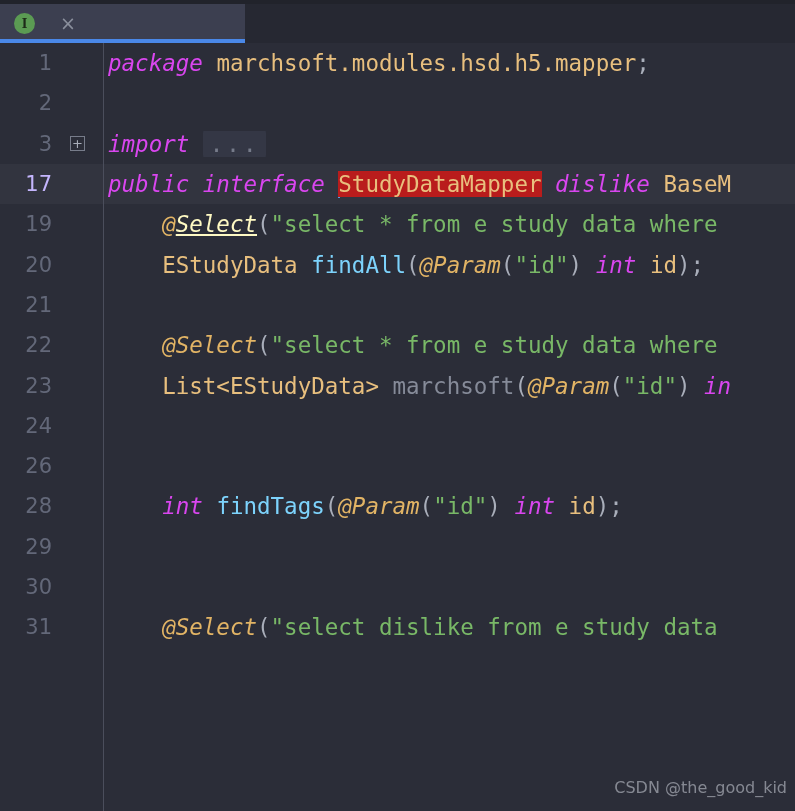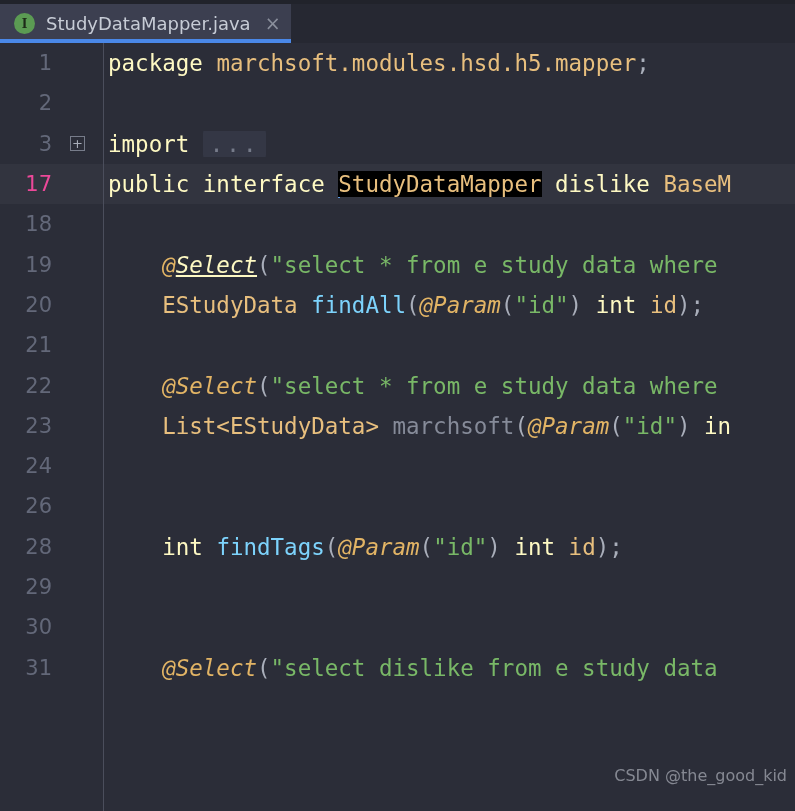--- a/index.html
+++ b/index.html
@@ -107,21 +107,21 @@
     width: 57px;
     flex: none;
     text-align: right;
     color: #636879;
     font-family: "DejaVu Sans", sans-serif;
     font-size: 21px;
     padding-right: 5px;
     box-sizing: border-box;
   }
   .line.current .lineno {
-    color: #ec4899;
+    color: #c4b5fd;
   }
   .foldzone {
     width: 41px;
     flex: none;
     display: flex;
     align-items: center;
     justify-content: center;
     position: relative;
     z-index: 4;
   }
@@ -136,32 +136,32 @@
     text-align: center;
     background: #2b2d38;
     box-sizing: border-box;
   }
   .code {
     flex: 1;
     padding-left: 10px;
     overflow: hidden;
     color: #b9bdc9;
   }
-  .kw2     { color: #fef9c3; }
+  .kw2     { color: #d946ef; font-style: italic; }
   .type    { color: #e8bf7e; }
   .strg    { color: #79b867; }
   .anno    { color: #e2b465; font-style: italic; }
   .annolnk { color: #fef9c3; font-style: italic; text-decoration: underline; }
   .method  { color: #7dd3fc; }
   .methodg { color: #868b99; }
   .punc    { color: #a9aeba; }
   .plain   { color: #b9bdc9; }
 
   .sel {
-    background: #000000;
+    background: #b91c1c;
     position: relative;
   }
   .caret {
     display: inline-block;
     width: 2px;
     height: 26px;
     background: #5b9ce8;
     vertical-align: -6px;
     margin-right: -2px;
   }
@@ -170,38 +170,37 @@
     border-radius: 3px;
     color: #767b8a;
     padding: 1px 7px;
     letter-spacing: 3px;
   }
 
   
   .watermark {
     position: absolute;
     right: 8px;
-    bottom: 26px;
+    bottom: 14px;
     color: rgba(208, 212, 220, 0.55);
     font-family: "DejaVu Sans", sans-serif;
     font-size: 16px;
     white-space: nowrap;
     pointer-events: none;
     z-index: 10;
   }
 </style>
 </head>
 <body>
 
 <div class="top-strip"></div>
 
 <div class="tab-bar">
   <div class="tab">
     <div class="tab-icon">I</div>
-    <div class="tab-title">StudyDataMapper.java</div>
     <div class="tab-close">×</div>
     <div class="tab-underline"></div>
   </div>
 </div>
 
 <div class="editor">
   <div class="gutter-rule"></div>
 
   <div class="line">
     <div class="lineno">1</div>
@@ -223,25 +222,20 @@
     <div class="code"><span class="kw2">import</span><span class="plain"> </span><span class="fold-dots">...</span></div>
   </div>
 
 
   <div class="line current">
     <div class="lineno">17</div>
     <div class="foldzone"></div>
     <div class="code"><span class="kw2">public</span><span class="plain"> </span><span class="kw2">interface</span><span class="plain"> </span><span class="caret"></span><span class="sel type">StudyDataMapper</span><span class="plain"> </span><span class="kw2">dislike</span><span class="plain"> </span><span class="type">BaseM</span></div>
   </div>
 
-  <div class="line">
-    <div class="lineno">18</div>
-    <div class="foldzone"></div>
-    <div class="code"></div>
-  </div>
 
   <div class="line">
     <div class="lineno">19</div>
     <div class="foldzone"></div>
     <div class="code"><span class="plain">    </span><span class="anno">@</span><span class="annolnk">Select</span><span class="punc">(</span><span class="strg">"select * from e_study_data where</span></div>
   </div>
 
   <div class="line">
     <div class="lineno">20</div>
     <div class="foldzone"></div>

